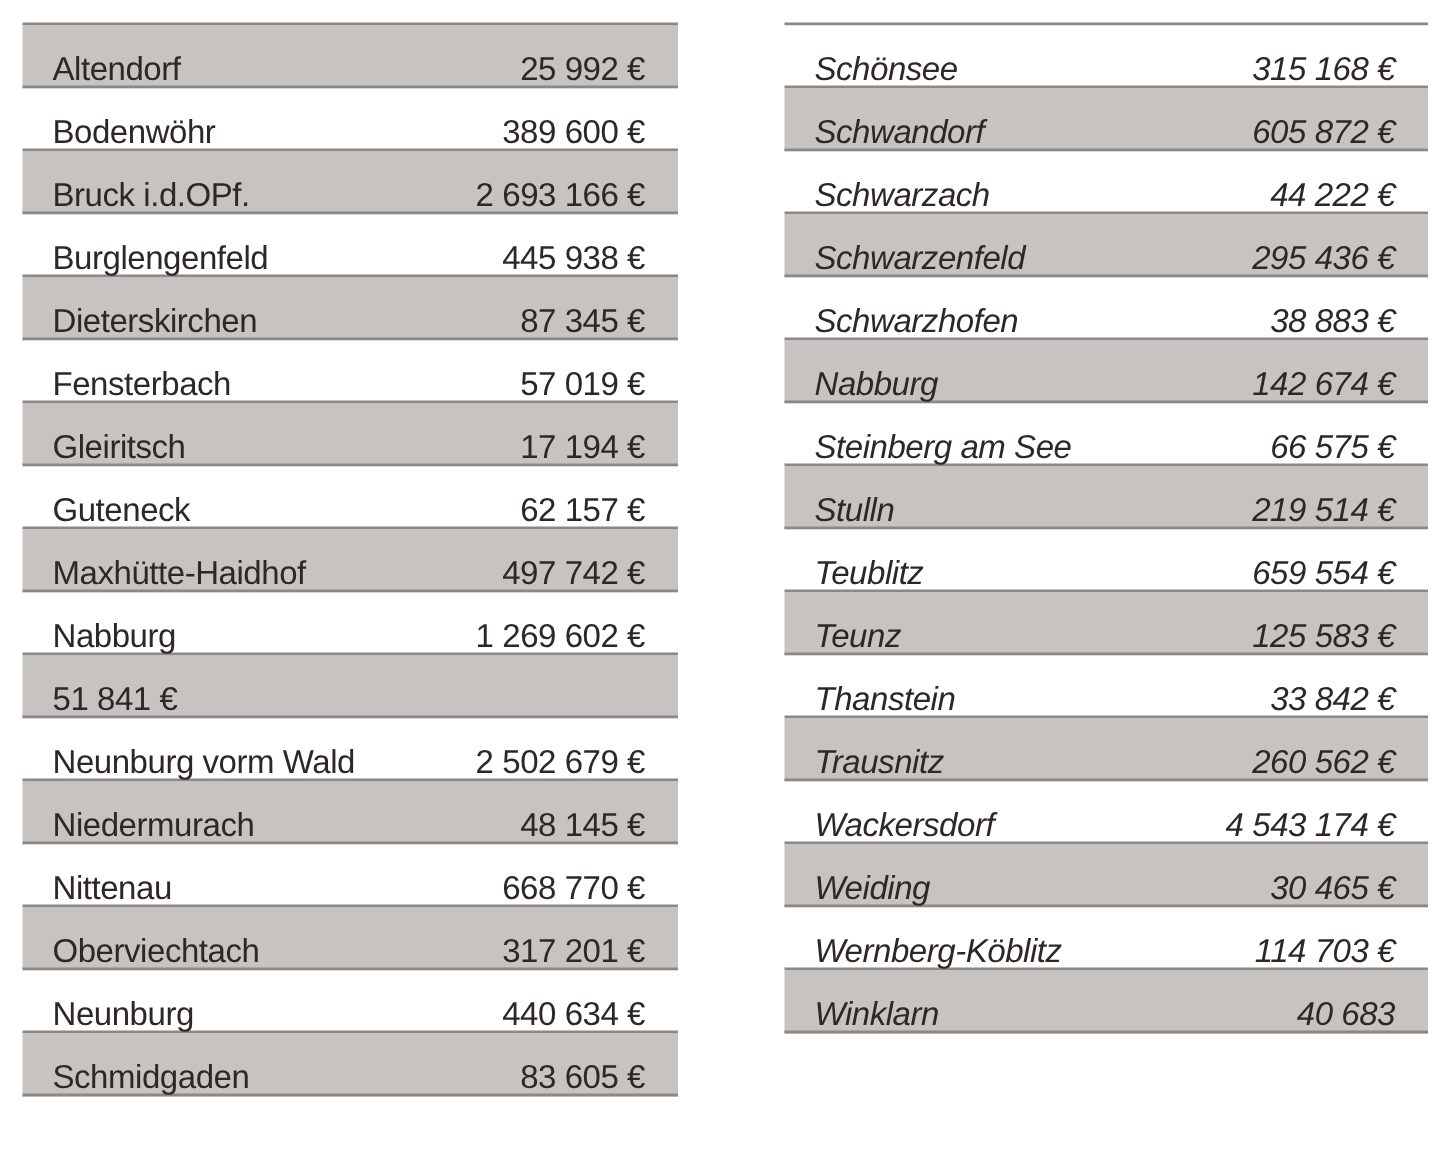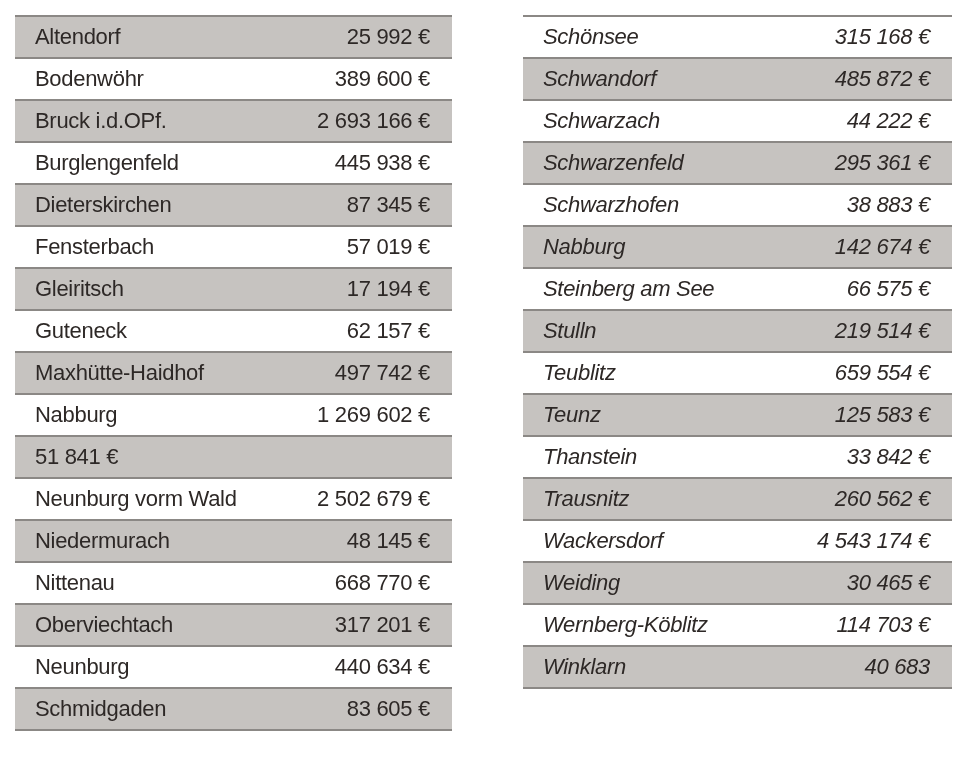--- a/index.html
+++ b/index.html
@@ -23,21 +23,21 @@
   }
   .muni-table {
     position: absolute;
     top: 15px;
     border-top: 2px solid var(--rule);
   }
   .muni-table[data-side="left"]  { left: 15px;  width: 437px; }
   .muni-table[data-side="right"] { left: 523px; width: 429px; font-style: italic; }
   .row {
     display: flex;
-    align-items: center;
+    align-items: flex-end;
     justify-content: space-between;
     height: 42px;
     padding: 0 22px 0 20px;
     border-bottom: 2px solid var(--rule);
     background: var(--plain);
     font-size: 22px;
     color: var(--text);
     line-height: 1;
   }
   .row.shaded { background: var(--shade); }
@@ -140,31 +140,31 @@
   </div>
 </div>
   <div class="muni-table" data-side="right">
   <div class="row">
     <span class="muni-name">Schönsee</span>
     <span class="muni-value">315 168 €</span>
   </div>
 
   <div class="row shaded">
     <span class="muni-name">Schwandorf</span>
-    <span class="muni-value">485 872 €</span>
+    <span class="muni-value">605 872 €</span>
   </div>
 
   <div class="row">
     <span class="muni-name">Schwarzach</span>
     <span class="muni-value">44 222 €</span>
   </div>
 
   <div class="row shaded">
     <span class="muni-name">Schwarzenfeld</span>
-    <span class="muni-value">295 361 €</span>
+    <span class="muni-value">295 436 €</span>
   </div>
 
   <div class="row">
     <span class="muni-name">Schwarzhofen</span>
     <span class="muni-value">38 883 €</span>
   </div>
 
   <div class="row shaded">
     <span class="muni-name">Nabburg</span>
     <span class="muni-value">142 674 €</span>

